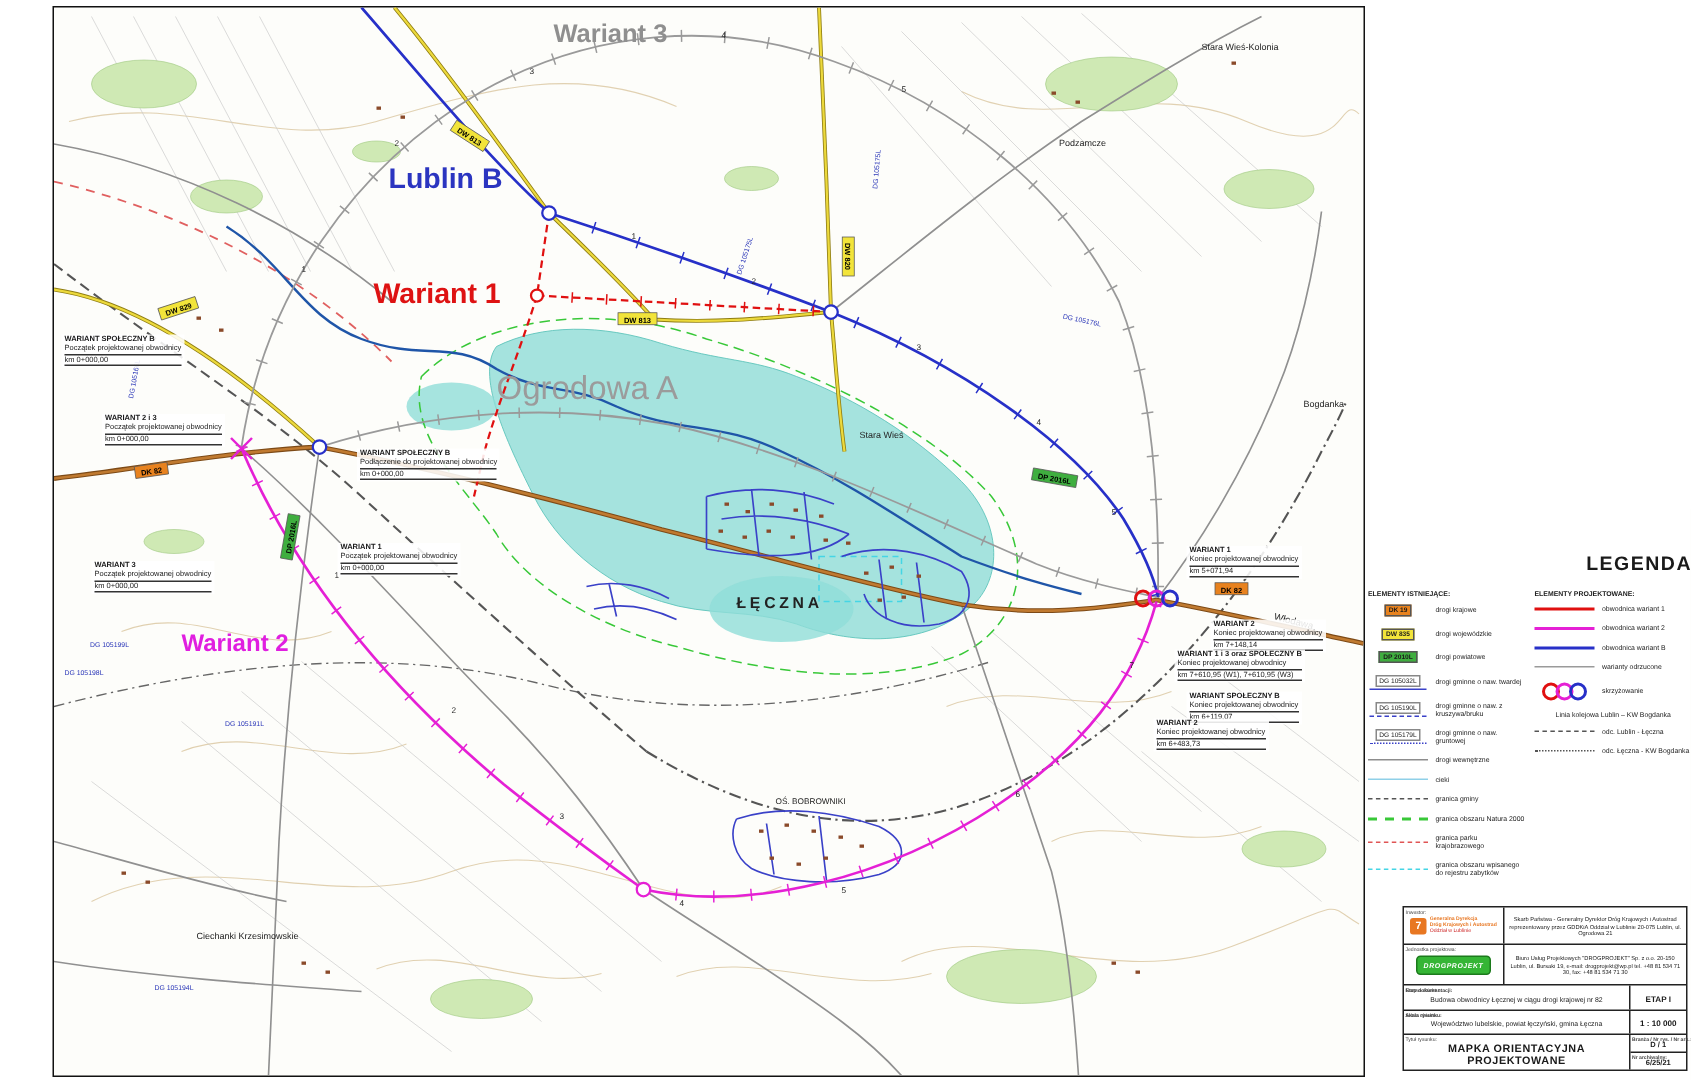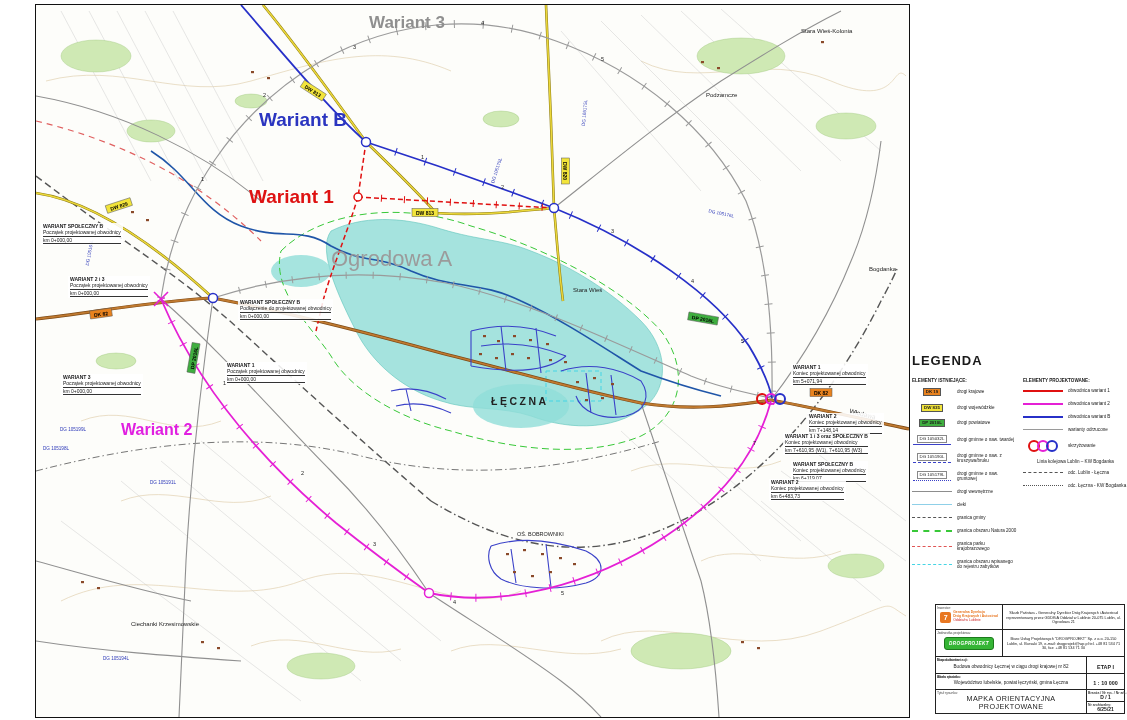--- a/index.html
+++ b/index.html
@@ -7,21 +7,21 @@
        font-family:"Liberation Sans", sans-serif;color:#1a1a1a;}
   .map-wrap{position:absolute;left:35px;top:4px;width:873px;height:712px;border:1.3px solid #111;background:#fdfdfa;}
   .map-wrap svg{position:absolute;left:0;top:0;width:100%;height:100%;}
   .vlabel{position:absolute;white-space:nowrap;font-weight:bold;}
   .callout{position:absolute;font-size:5px;line-height:6.3px;background:rgba(255,255,255,.88);
            padding:0 2px 1px 2px;white-space:nowrap;z-index:5;}
   .callout .co-t{font-weight:bold;}
   .callout .co-l{border-bottom:.6px solid #333;}
   
   .legend{position:absolute;left:912px;top:352px;width:216px;}
-  .legend h1{margin:1px 0 10px 0;text-align:left;font-size:13px;font-weight:bold;letter-spacing:1px;}
+  .legend h1{margin:16px 0 10px 0;text-align:right;font-size:13px;font-weight:bold;letter-spacing:1px;}
   .lg-cols{display:flex;gap:6px;}
   .lg-col{width:105px;}
   .lg-head{font-size:4.6px;font-weight:bold;margin-bottom:5px;white-space:nowrap;}
   .lg-row{display:flex;align-items:center;margin-bottom:7.5px;}
   .lg-sw{width:40px;flex:0 0 40px;margin-right:5px;display:flex;flex-direction:column;align-items:center;justify-content:center;}
   .lg-lab{font-size:4.6px;line-height:5.4px;}
   .badge{font-size:4.4px;line-height:6px;padding:0 2px;border:.5px solid #555;white-space:nowrap;font-weight:bold;}
   .b-dk{background:#e8821e;} .b-dw{background:#f2e43a;} .b-dp{background:#3fae3f;}
   .b-dg{background:#fff;border-color:#888;font-weight:normal;}
   .uline{width:38px;margin-top:1.5px;}
@@ -57,21 +57,21 @@
   .droglogo{background:#35b535;border:1px solid #1c7a1c;border-radius:3px;color:#fff;font-weight:bold;
             font-style:italic;font-size:4.6px;padding:3px 4px;letter-spacing:.4px;}
   .tb-main{flex:1;border-right:.8px solid #222;display:flex;align-items:center;justify-content:center;
            text-align:center;font-size:4.6px;padding:4px 2px 1px 2px;line-height:5.4px;}
   .tb-side{flex:0 0 37px;display:flex;align-items:center;justify-content:center;text-align:center;
            font-size:5.4px;font-weight:bold;padding-top:3px;}
   .tb-side-stack{flex:0 0 37px;display:flex;flex-direction:column;}
   .tb-side-stack>div{flex:1;display:flex;align-items:center;justify-content:center;font-size:5px;
                      font-weight:bold;position:relative;padding-top:3px;}
   .tb-side-stack>div:first-child{border-bottom:.8px solid #222;}
-  .tb-title{font-size:7.2px;font-weight:normal;line-height:8.2px;letter-spacing:.4px;}
+  .tb-title{font-size:7.2px;font-weight:bold;line-height:8.2px;letter-spacing:.4px;}
 </style>
 </head>
 <body>
 
 <div class="map-wrap">
   <svg viewBox="35 4 873 712">
 
     <g stroke="#dcc9a4" stroke-width=".7" fill="none" opacity=".85">
       <path d="M45,80 C120,60 180,100 250,80 S380,40 450,70"></path>
       <path d="M60,600 C140,560 220,610 300,580 S450,620 520,590"></path>
@@ -314,21 +314,21 @@
       <text x="572" y="291" font-size="6">Stara Wieś</text>
       <text x="490" y="404" font-size="10.5" font-weight="bold" letter-spacing="2.5">ŁĘCZNA</text>
       <text x="516" y="535" font-size="5.5">OŚ. BOBROWNIKI</text>
       <text x="868" y="270" font-size="6">Bogdanka</text>
       <text transform="translate(848,412) rotate(14)" font-size="6.5">Włodawa</text>
       <text x="130" y="625" font-size="6">Ciechanki Krzesimowskie</text>
     </g>
   </svg>
 
   <div class="vlabel" style="left:333px;top:8px;font-size:17px;color:#8f8f8f;">Wariant 3</div>
-  <div class="vlabel" style="left:223px;top:104px;font-size:19px;color:#2b35c0;">Wariant B</div>
+  <div class="vlabel" style="left:223px;top:104px;font-size:19px;color:#2b35c0;">Lublin B</div>
   <div class="vlabel" style="left:213px;top:181px;font-size:19px;color:#de1212;">Wariant 1</div>
   <div class="vlabel" style="left:295px;top:241px;font-size:22px;color:#9b9b9b;font-weight:normal;">Ogrodowa A</div>
   <div class="vlabel" style="left:85px;top:416px;font-size:16px;color:#e01fe0;">Wariant 2</div>
 
   <div class="callout" style="left:5px;top:218px;">
     <div class="co-t">WARIANT SPOŁECZNY B</div>
     <div class="co-l">Początek projektowanej obwodnicy</div>
     <div class="co-l">km 0+000,00</div>
     </div>
   <div class="callout" style="left:32px;top:271px;">

